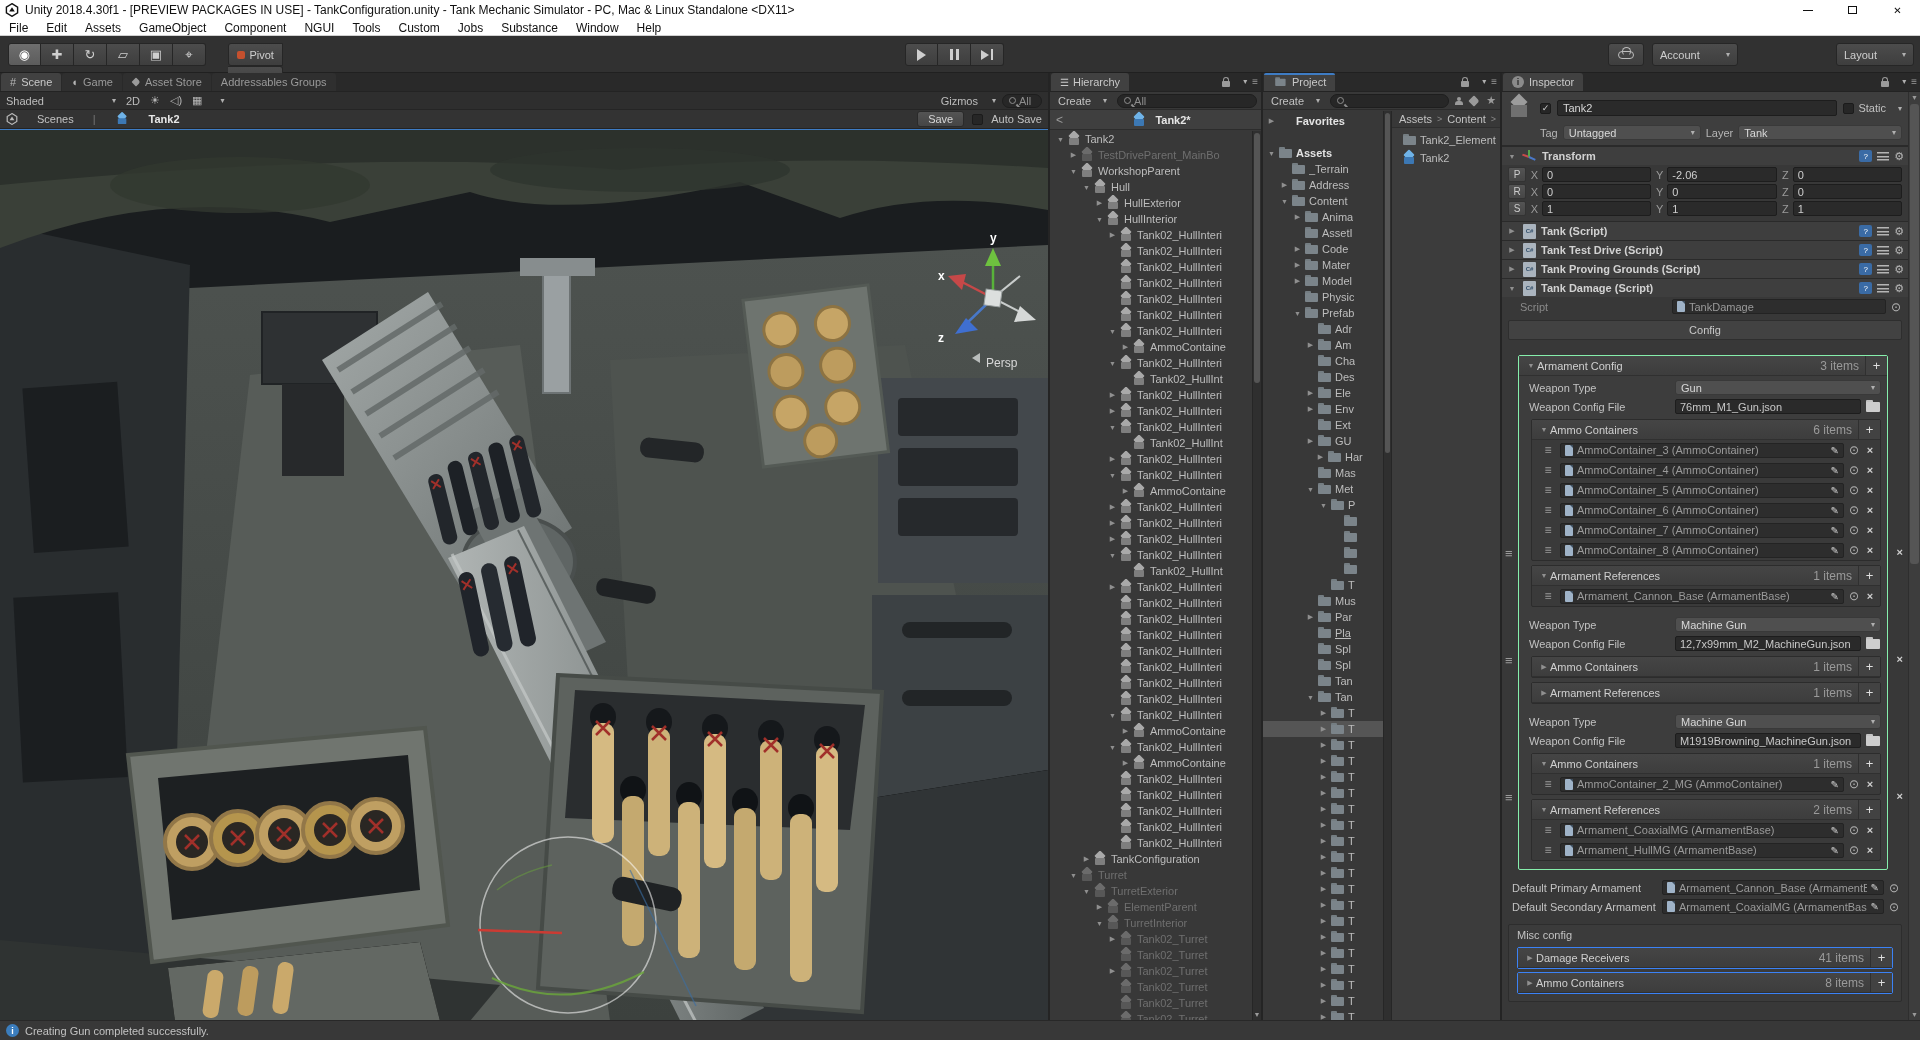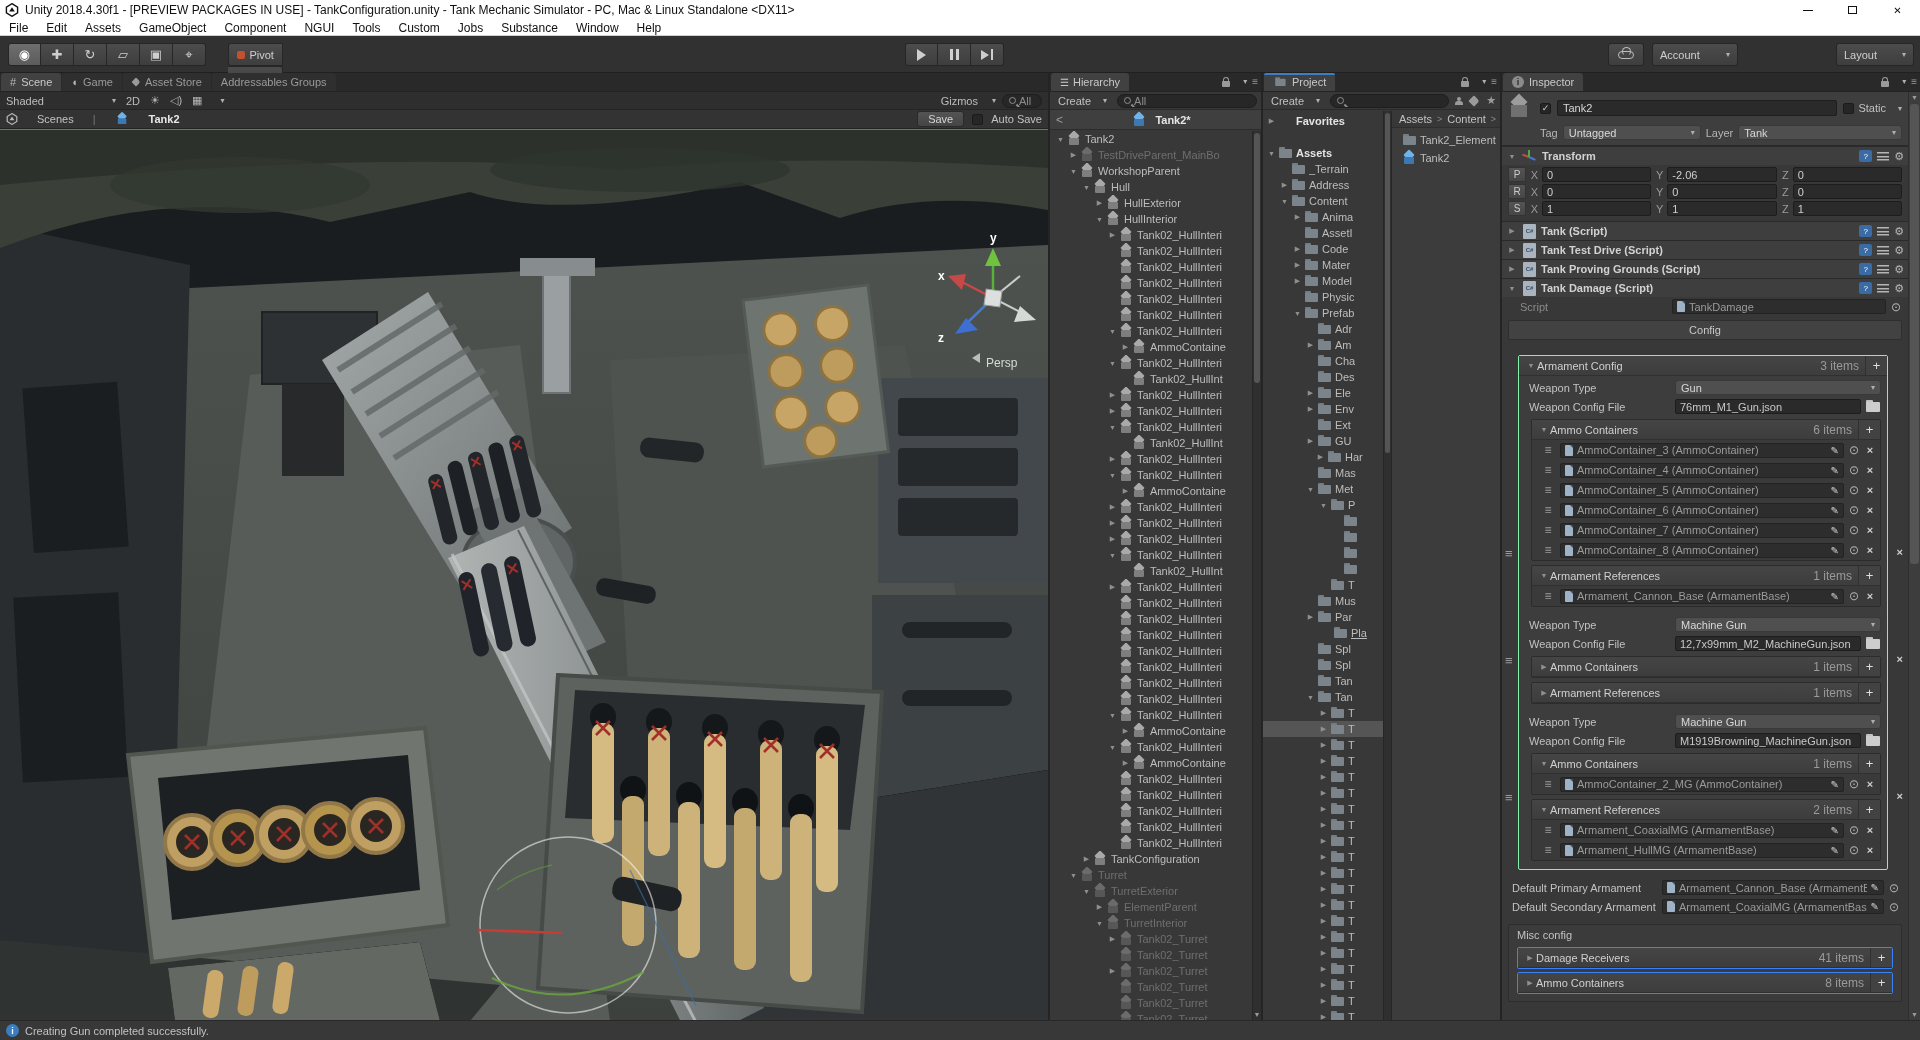--- a/index.html
+++ b/index.html
@@ -1159,21 +1159,21 @@
           <span class="arrow"></span>
           <span class="ticon t-folder"></span>
           <span class="lbl">Mus</span>
         </div>
         <div class="trow" style="padding-left:2px;">
           <span style="flex: 0 0 auto; width: 39px;"></span>
           <span class="arrow">▶</span>
           <span class="ticon t-folder"></span>
           <span class="lbl">Par</span>
         </div>
-        <div class="trow" style="padding-left:18px;text-decoration:underline;">
+        <div class="trow" style="padding-left:2px;text-decoration:underline;">
           <span style="flex: 0 0 auto; width: 39px;"></span>
           <span class="arrow"></span>
           <span class="ticon t-folder"></span>
           <span class="lbl">Pla</span>
         </div>
         <div class="trow" style="padding-left:2px;">
           <span style="flex: 0 0 auto; width: 39px;"></span>
           <span class="arrow"></span>
           <span class="ticon t-folder"></span>
           <span class="lbl">Spl</span>

